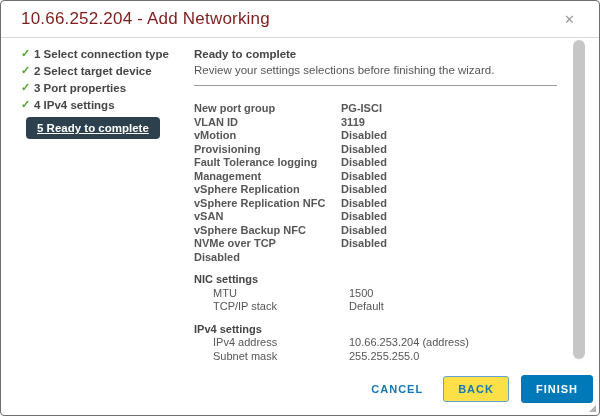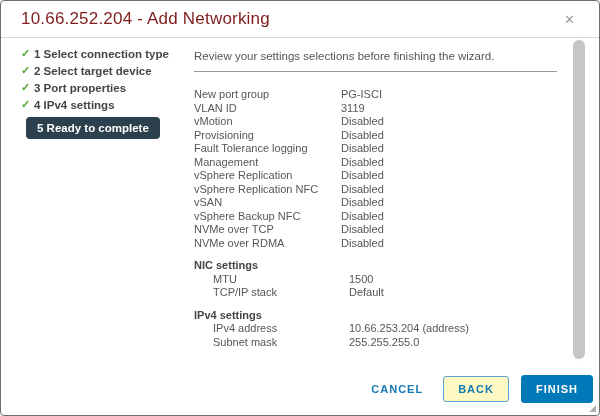--- a/index.html
+++ b/index.html
@@ -33,32 +33,32 @@
     display:flex; align-items:center;
     height:17px;
     font-size:11.5px; font-weight:bold; color:#454545;
     cursor:pointer; white-space:nowrap;
   }
   .step .check { color:#55a532; width:13px; flex:none; font-size:11px; }
   .step.active {
     background:#2d404e; color:#fff;
     border-radius:4px;
     height:22px; margin:4px 16px 0 5px; padding:0 11px;
-    width:-moz-fit-content; width:fit-content;
+    width:-moz-fit-content; width:fit-content;text-decoration:underline;
   }
 
   .content {
     flex:1; padding:9px 42px 0 18px;
     font-size:11px; color:#565656;
   }
   .content-heading { font-size:11.5px; font-weight:bold; color:#454545; line-height:14px; }
   .content-subtitle { font-size:11.5px; line-height:14px; margin-top:2px; }
   .content-divider { border-bottom:1px solid #9a9a9a; margin-top:8px; }
 
-  .settings { margin-top:16px; }
+  .settings { margin-top:16px;font-weight:bold; }
   .row { display:flex; line-height:13.5px; white-space:nowrap; }
   .row-label { width:147px; flex:none; }
   .row.indent .row-label { width:136px; margin-left:19px; }
   .section-title { font-weight:bold; color:#454545; line-height:13.5px; margin-top:0; }
   .section { margin-top:9px; }
 
   
   .scrollbar {
     position:absolute; top:1px; right:14px;
     width:12px; height:calc(100% - 2px);
@@ -75,21 +75,21 @@
     flex:none; height:53px;
     display:flex; align-items:center; justify-content:flex-end;
     gap:12px; padding-right:6px;
   }
   .btn {
     font-family:"Liberation Sans", sans-serif;
     font-size:11px; font-weight:bold; letter-spacing:1px;
     cursor:pointer; border-radius:3px;
   }
   .btn-link { color:#1678b4; background:none; border:none; padding:6px 8px; }
-  .btn-outline { color:#1678b4; background:#fef9c3; border:1px solid #5ba4d1; height:26px; padding:0 14px; }
+  .btn-outline { color:#1678b4; background:#fde047; border:1px solid #5ba4d1; height:26px; padding:0 14px; }
   .btn-primary { color:#fff; background:#0079b8; border:1px solid #0079b8; height:28px; padding:0 14px; }
 
   .resize-handle {
     position:absolute; right:3px; bottom:3px;
     width:0; height:0;
     border-left:7px solid transparent;
     border-bottom:7px solid #b3b3b3;
     cursor:nwse-resize;
   }
 </style>
@@ -121,20 +121,21 @@
         <div class="step">
           <span class="check">✓</span>
           <span class="step-label">4 IPv4 settings</span>
         </div>
         <div class="step active">
           <span class="step-label">5 Ready to complete</span>
         </div>
       </div>
 
     <div class="content">
+      <div class="content-heading">Ready to complete</div>
       <div class="content-subtitle">Review your settings selections before finishing the wizard.</div>
       <div class="content-divider"></div>
       <div class="settings">
           <div class="row">
             <span class="row-label">New port group</span>
             <span class="row-value">PG-ISCI</span>
           </div>
           <div class="row">
             <span class="row-label">VLAN ID</span>
             <span class="row-value">3119</span>
@@ -169,21 +170,20 @@
           </div>
           <div class="row">
             <span class="row-label">vSphere Backup NFC</span>
             <span class="row-value">Disabled</span>
           </div>
           <div class="row">
             <span class="row-label">NVMe over TCP</span>
             <span class="row-value">Disabled</span>
           </div>
           <div class="row">
-            <span class="row-label">NVMe over RDMA</span>
             <span class="row-value">Disabled</span>
           </div>
         </div>
       <div>
           <div class="section">
             <div class="section-title">NIC settings</div>
             <div class="row indent">
               <span class="row-label">MTU</span>
               <span class="row-value">1500</span>
             </div>

